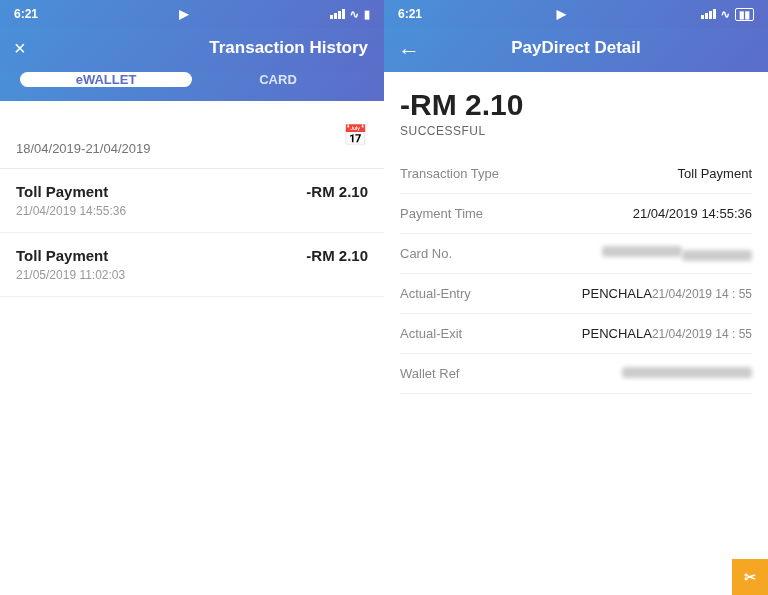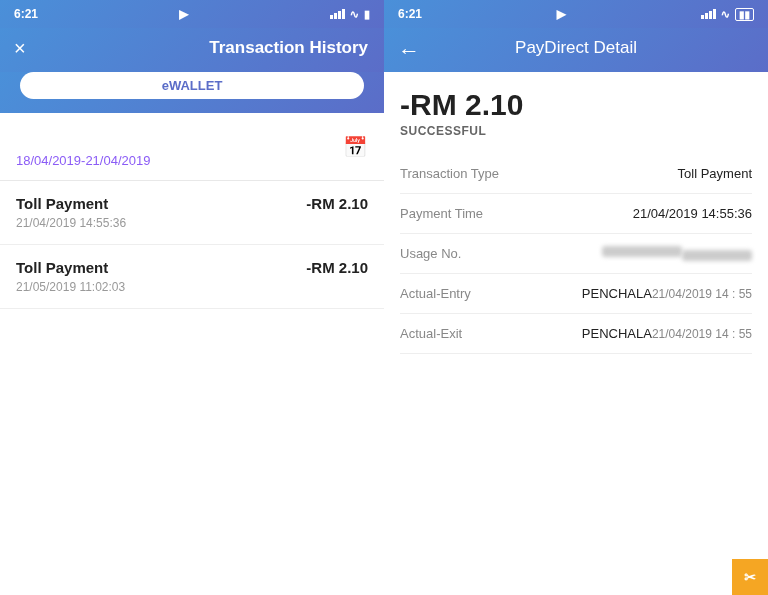--- a/index.html
+++ b/index.html
@@ -67,21 +67,21 @@
     .tab-bar {
       background: linear-gradient(135deg, #4a90d9 0%, #5b6dc8 100%);
       display: flex;
       padding: 0 20px 14px;
       gap: 0;
     }
 
     .tab-item {
       flex: 1;
       text-align: center;
-      padding: 6px 0;
+      padding: 0 0;
       font-size: 13px;
       font-weight: 600;
       color: rgba(255,255,255,0.8);
       cursor: pointer;
       border-radius: 20px;
     }
 
     .tab-item.active {
       background: white;
       color: #5b6dc8;
@@ -92,21 +92,21 @@
       background: white;
       display: flex;
       justify-content: space-between;
       align-items: center;
       padding: 12px 16px;
       border-bottom: 1px solid #e8e8e8;
     }
 
     .date-filter-text {
       font-size: 13px;
-      color: #8b5cf6;
+      color: #737373;
       margin-top: 28px;
     }
 
     .calendar-icon {
       color: #5b6dc8;
       font-size: 20px;
     }
 
     .transaction-list {
       flex: 1;
@@ -176,21 +176,21 @@
       background: linear-gradient(135deg, #4a90d9 0%, #5b6dc8 100%);
       color: white;
       padding: 10px 16px 14px;
       display: flex;
       align-items: center;
       position: relative;
     }
 
     .right-header-title {
       font-size: 17px;
-      font-weight: 400;
+      font-weight: 700;
       text-align: center;
       flex: 1;
     }
 
     .back-btn {
       font-size: 22px;
       cursor: pointer;
       position: absolute;
       left: 14px;
     }
@@ -204,21 +204,21 @@
     .amount-large {
       font-size: 30px;
       font-weight: 700;
       color: #222;
       margin-bottom: 2px;
     }
 
     .status-badge {
       font-size: 12px;
       color: #666;
-      font-weight: 700;
+      font-weight: 400;
       margin-bottom: 16px;
       letter-spacing: 0.5px;
     }
 
     .detail-row {
       display: flex;
       justify-content: space-between;
       align-items: center;
       padding: 12px 0;
       border-bottom: 1px solid #eeeeee;
@@ -303,20 +303,21 @@
     </div>
   </div>
 
   <div class="left-header">
     <span class="close-btn">×</span>
     <span class="left-header-title">Transaction History</span>
   </div>
 
   <div class="tab-bar">
     <div class="tab-item active">eWALLET</div>
+    <div class="tab-item">CARD</div>
   </div>
 
   <div class="date-filter-row">
     <span class="date-filter-text">18/04/2019-21/04/2019</span>
     <span class="calendar-icon">📅</span>
   </div>
 
   <div class="transaction-list">
 
     <div class="transaction-item">
@@ -370,21 +371,21 @@
       <span class="detail-value">Toll Payment</span>
     </div>
 
 
     <div class="detail-row">
       <span class="detail-label">Payment Time</span>
       <span class="detail-value">21/04/2019 14:55:36</span>
     </div>
 
     <div class="detail-row">
-      <span class="detail-label">Usage No.</span>
+      <span class="detail-label">Card No.</span>
       <div class="detail-value multi">
         <span class="blurred-block" style="width:80px; margin-bottom:4px;"></span>
         <span class="blurred-block" style="width:70px;"></span>
       </div>
     </div>
 
     <div class="detail-row">
       <span class="detail-label">Actual-Entry</span>
       <div class="detail-value multi">
         <span>PENCHALA</span>
@@ -393,20 +394,26 @@
     </div>
 
     <div class="detail-row">
       <span class="detail-label">Actual-Exit</span>
       <div class="detail-value multi">
         <span>PENCHALA</span>
         <span style="color:#888; font-size:12px;">21/04/2019  14 : 55</span>
       </div>
     </div>
 
+    <div class="detail-row">
+      <span class="detail-label">Wallet Ref</span>
+      <div class="detail-value">
+        <span class="blurred-block" style="width:130px;"></span>
+      </div>
+    </div>
 
   </div>
 
   <div class="watermark">
     <span style="font-size:14px;">✂</span>
   </div>
 
 </div>
 
 </body></html>

